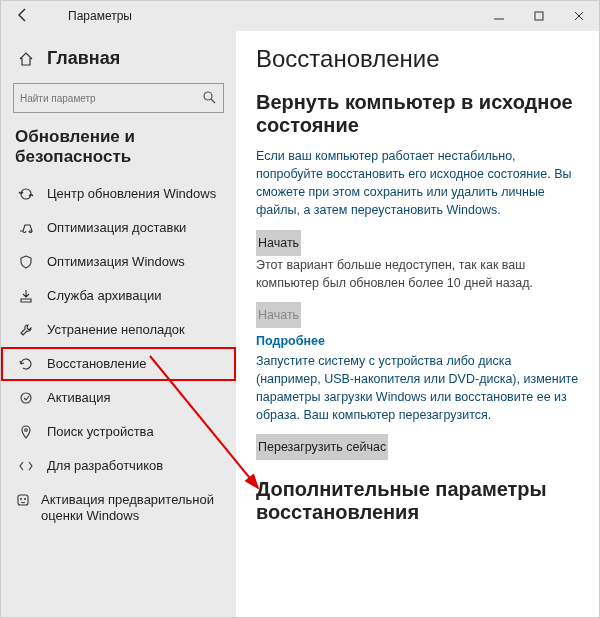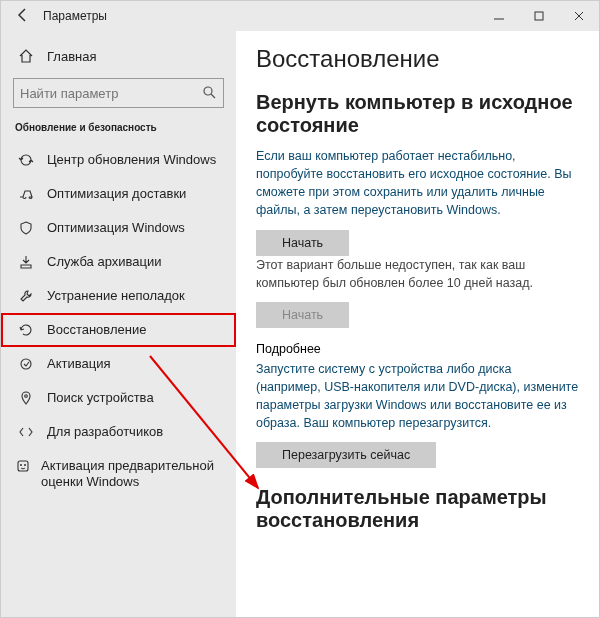--- a/index.html
+++ b/index.html
@@ -32,20 +32,21 @@
     width: 28px;
     text-align: center;
     font-size: 14px;
     color: #333;
     cursor: pointer;
   }
   .titlebar .title {
     flex: 1;
     font-size: 12px;
     padding-left: 6px;
+    margin-left: 25px;
   }
   .winbtns { display: flex; }
   .winbtn {
     width: 40px;
     height: 30px;
     display: flex;
     align-items: center;
     justify-content: center;
     font-size: 12px;
     cursor: pointer;
@@ -63,41 +64,41 @@
     padding: 10px 0 10px 0;
     overflow-y: auto;
   }
   .home-row {
     display: flex;
     align-items: center;
     padding: 7px 14px 10px 14px;
     cursor: pointer;
   }
   .home-row .icon { width: 22px; display:flex; justify-content:center; }
-  .home-row span.lbl { padding-left: 10px; font-size: 13px; }
+  .home-row span.lbl { padding-left: 10px; font-size: 18px; font-weight: bold; }
   .search {
     margin: 4px 12px 12px 12px;
     height: 30px;
     border: 1px solid #999;
     background: #eaeaea;
     display: flex;
     align-items: center;
     padding: 0 6px;
   }
   .search input {
     flex: 1;
     border: none;
     background: transparent;
-    font-size: 13px;
+    font-size: 10px;
     outline: none;
     color: #555;
   }
   .search .sicon { color: #555; font-size: 13px; }
   .section-title {
-    font-size: 10px;
+    font-size: 17px;
     font-weight: 600;
     padding: 2px 14px 10px 14px;
   }
   .navitem {
     display: flex;
     align-items: flex-start;
     padding: 9px 14px;
     cursor: pointer;
     font-size: 13px;
   }
@@ -132,35 +133,36 @@
     font-size: 12.5px;
     color: #0c4a6e;
     line-height: 1.45;
     margin-bottom: 10px;
   }
   .content p.desc2 { color: #444; }
   .btn {
     display: inline-block;
     background: #ccc;
     border: none;
-    padding: 6px 26px;
+    padding: 6px 2px;
     font-size: 12.5px;
     color: #222;
     cursor: pointer;
   }
   .btn.disabled {
     color: #888;
     cursor: default;
   }
   .link {
     font-size: 12.5px;
-    color: #000000;
-    margin: 14px 0 4px 0;
+    color: #0369a1;
+    margin: 6px 0 4px 0;
     cursor: pointer;
     display: inline-block;
+    font-weight: bold;
   }
   
   .arrow-overlay {
     position: absolute;
     left: 0; top: 0;
     width: 600px; height: 618px;
     pointer-events: none;
   }
   svg.icon-svg { width: 16px; height: 16px; }
 </style>

